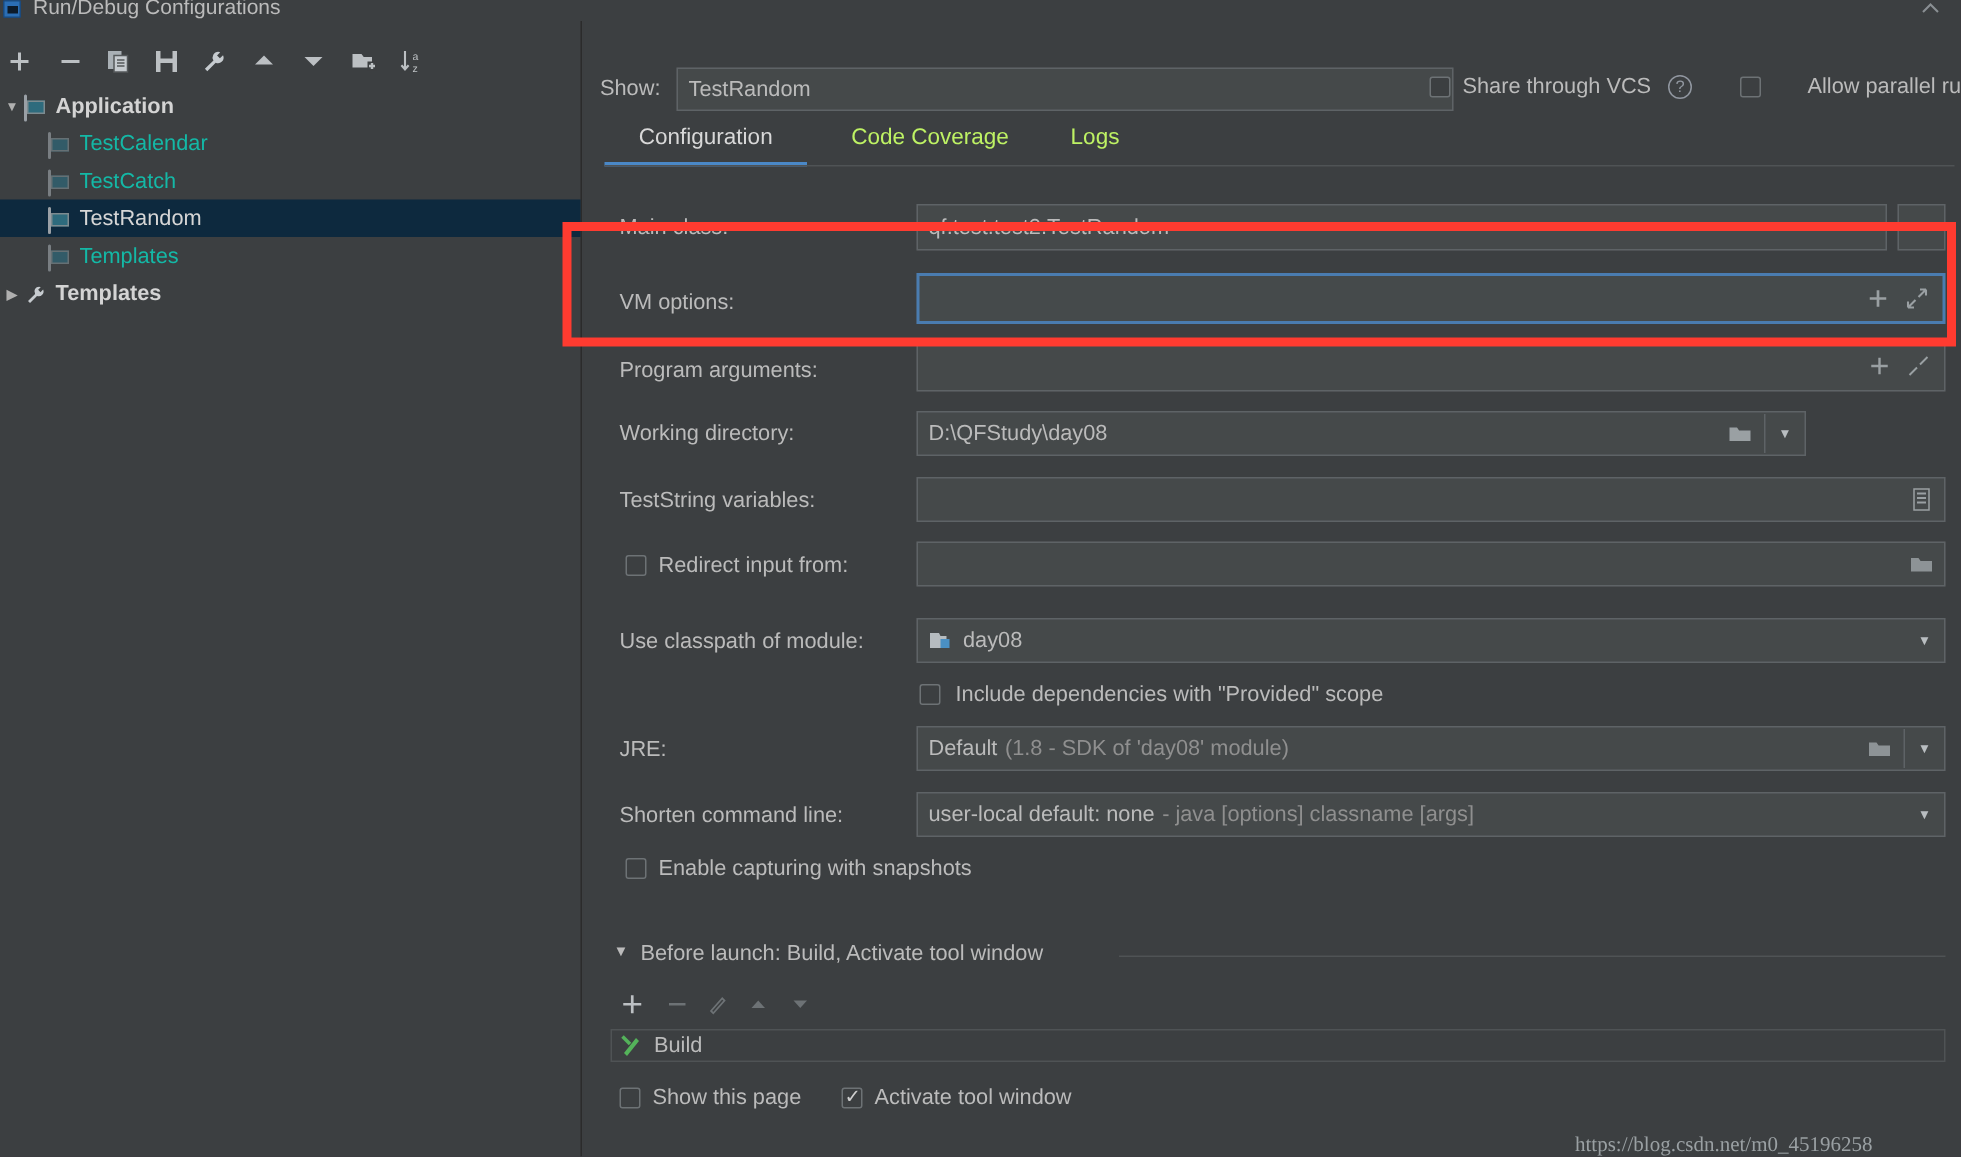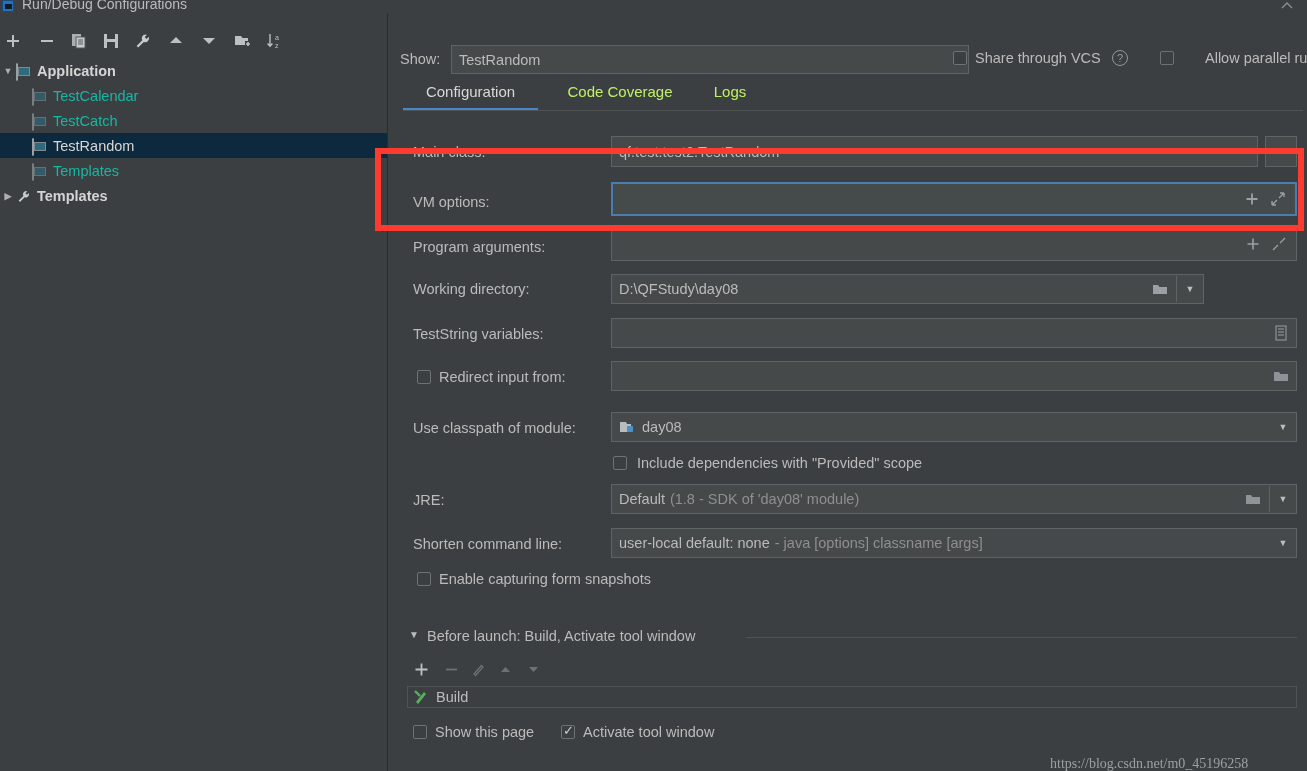--- a/index.html
+++ b/index.html
@@ -444,21 +444,21 @@
         <span>Shorten command line:</span>
       </div>
       <div class="field-box" style="left:222px; top:414px; width:686px; height:30px;align-items:center;">
         <span class="val">user-local default: none</span>
         <span class="val muted" style="padding-left:5px;">- java [options] classname [args]</span>
         <div class="combo-arrow">▼</div>
       </div>
 
       <div class="cb" style="left:28px; top:458px;"></div>
       <div class="form-label" style="left:50px; top:457px;">
-        <span>Enable capturing form snapshots</span>
+        <span>Enable capturing with snapshots</span>
       </div>
 
       <div style="position:absolute; left:20px; top:515px; width:16px; height:16px; color:#bbb; font-size:10px;">▼</div>
       <div class="bl-header" style="left:38px; top:514px;">Before launch: Build, Activate tool window</div>
       <div class="bl-line" style="left:357px; top:523px; width:551px;"></div>
 
       <div class="bl-toolbar-btn" style="left:21px; top:544px;">
         <svg width="15" height="15" viewBox="0 0 15 15">
             <path d="M7.5 1.5 V13.5 M1.5 7.5 H13.5" stroke="#bcc0c3" stroke-width="1.8"></path>
           </svg>

